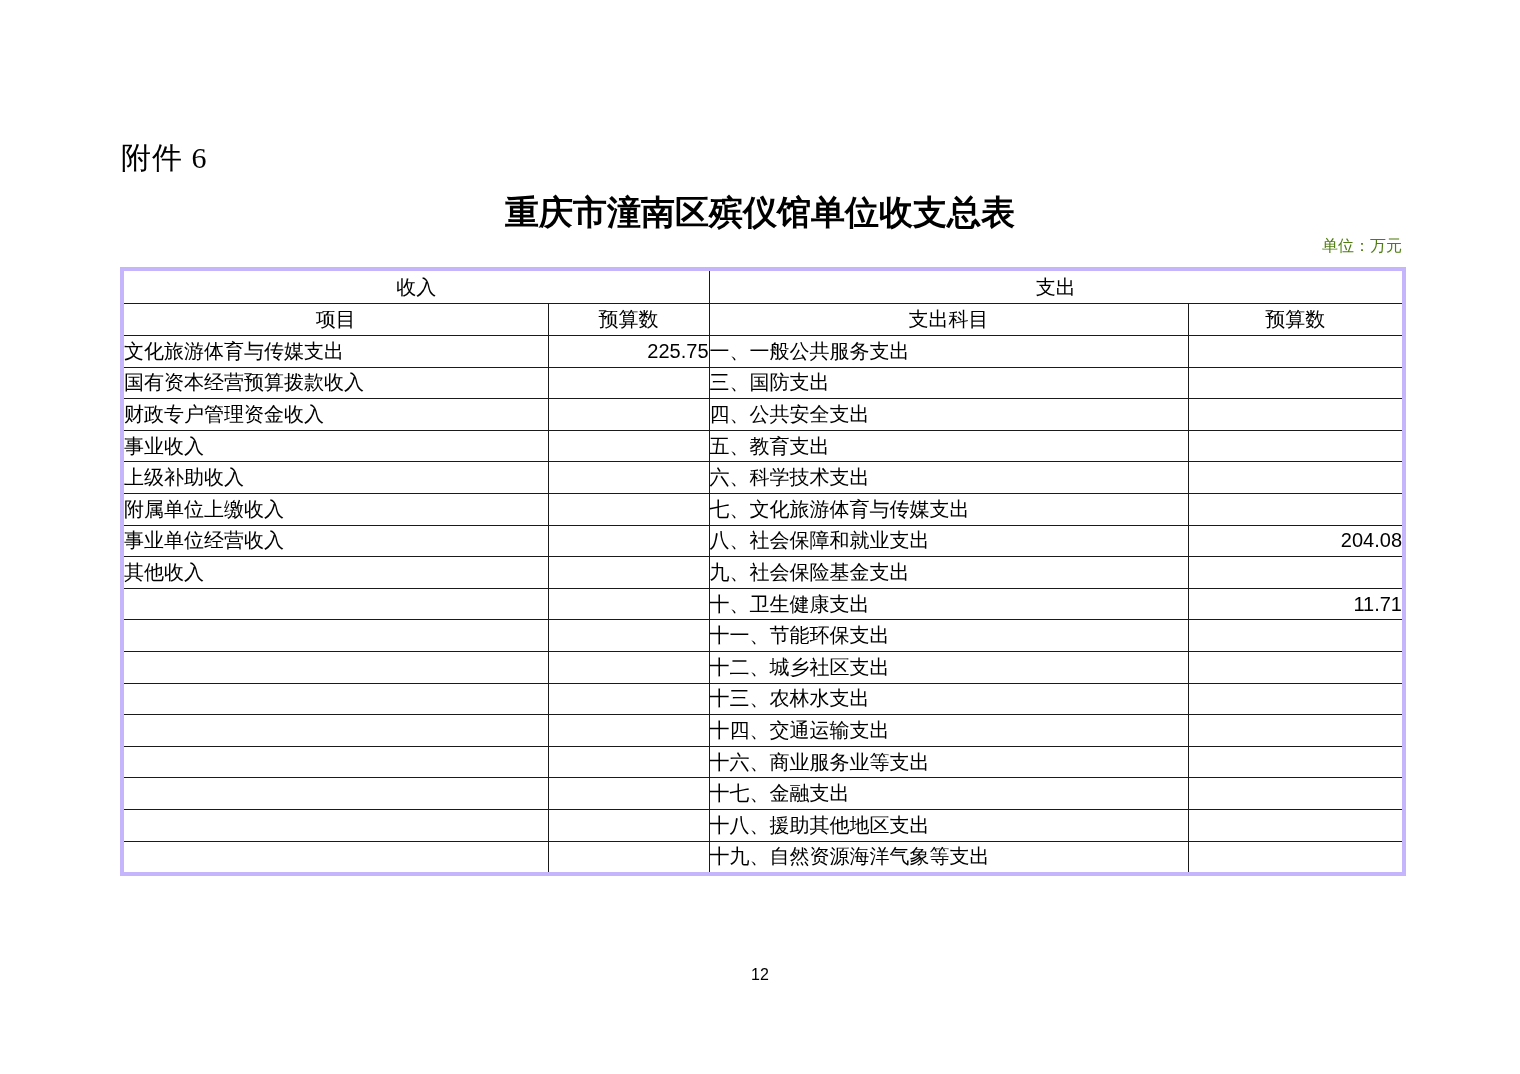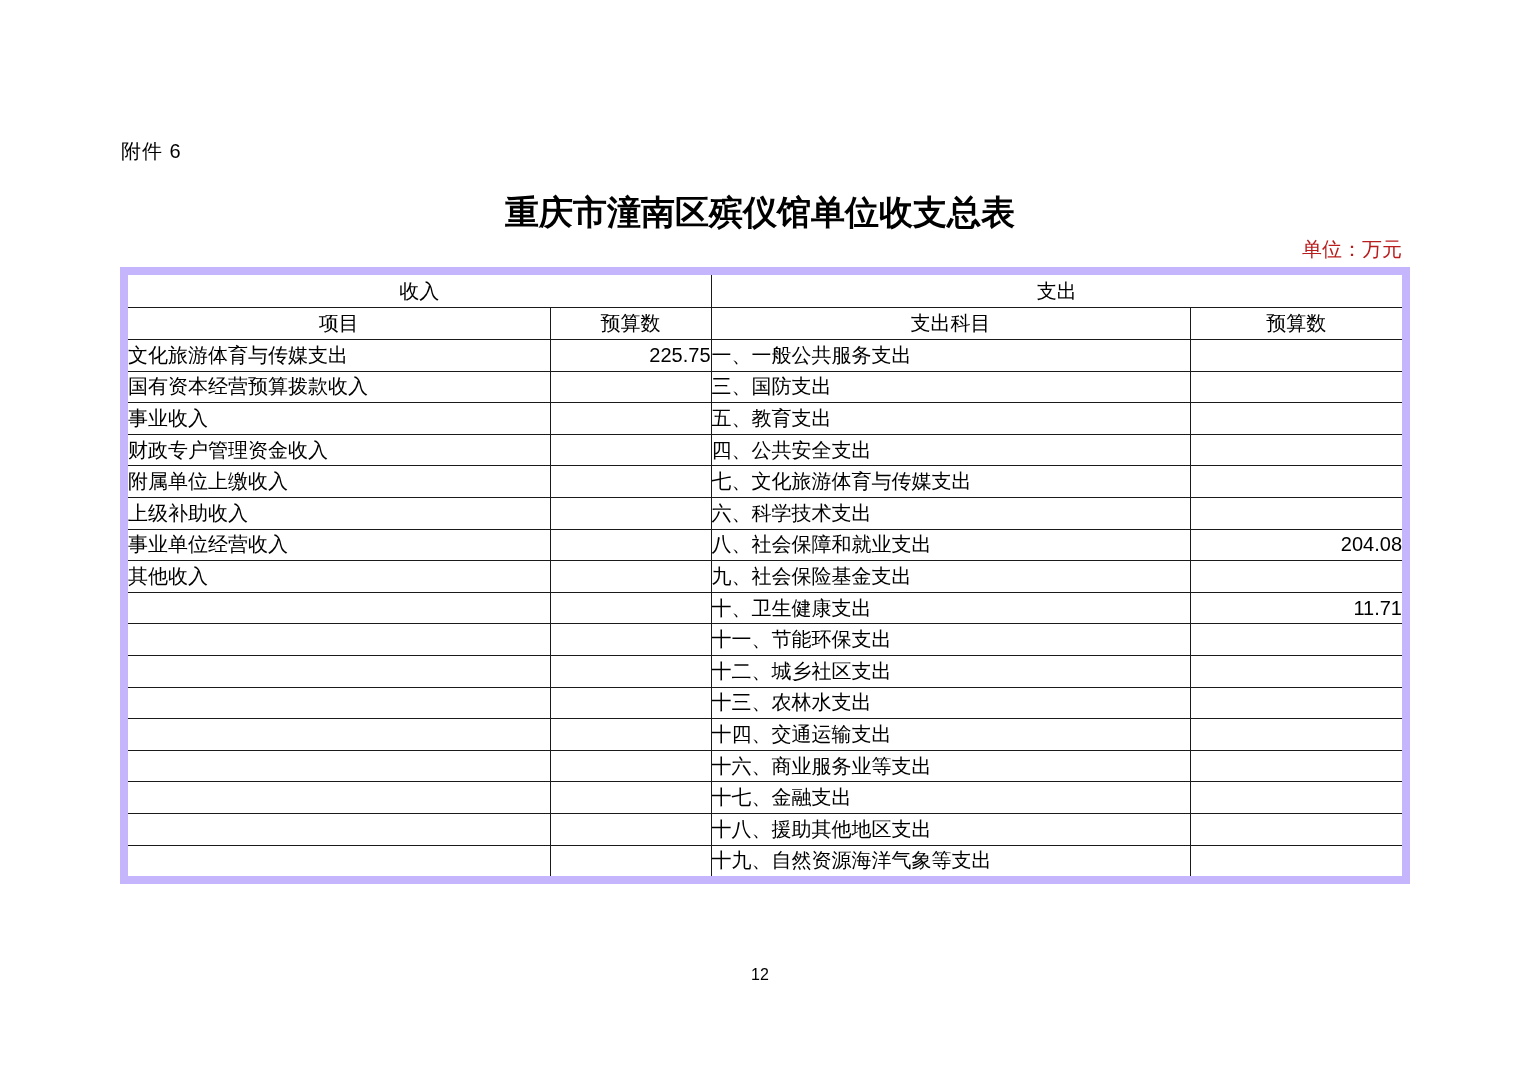--- a/index.html
+++ b/index.html
@@ -13,51 +13,51 @@
     height: 1074px;
     background: #ffffff;
     overflow: hidden;
     font-family: "Liberation Serif", "DejaVu Serif", serif;
     color: #000000;
   }
   .attachment-label {
     position: absolute;
     left: 121px;
     top: 138px;
-    font-family: Liberation Sans, sans-serif;
-    font-size: 20px;
+    font-family: Liberation Serif, serif;
+    font-size: 30px;
     letter-spacing: 1px;
     color: #000000;
   }
   .doc-title {
     position: absolute;
     left: 0;
     top: 190px;
     width: 100%;
     text-align: center;
     font-family: Liberation Sans, sans-serif;
     font-weight: bold;
     font-size: 34px;
     color: #000000;
   }
   .unit-note {
     position: absolute;
     right: 118px;
     top: 236px;
-    font-size: 20px;
-    color: #b91c1c;
+    font-size: 16px;
+    color: #4d7c0f;
   }
   table.budget {
     position: absolute;
     left: 120px;
     top: 267px;
     width: 1282px;
     border-collapse: collapse;
     table-layout: fixed;
-    border: 8px solid #c4b5fd;
+    border: 4px solid #c4b5fd;
   }
   table.budget th,
   table.budget td {
     border: 1px solid #1a1a1a;
     padding: 0;
     font-weight: normal;
     font-size: 20px;
     overflow: hidden;
     white-space: nowrap;
   }
@@ -129,41 +129,41 @@
           <td class="cell-label">一、一般公共服务支出</td>
           <td class="cell-num"></td>
         </tr>
         <tr>
           <td class="cell-label">国有资本经营预算拨款收入</td>
           <td class="cell-num"></td>
           <td class="cell-label">三、国防支出</td>
           <td class="cell-num"></td>
         </tr>
         <tr>
+          <td class="cell-label">财政专户管理资金收入</td>
+          <td class="cell-num"></td>
+          <td class="cell-label">四、公共安全支出</td>
+          <td class="cell-num"></td>
+        </tr>
+        <tr>
           <td class="cell-label">事业收入</td>
           <td class="cell-num"></td>
           <td class="cell-label">五、教育支出</td>
           <td class="cell-num"></td>
         </tr>
         <tr>
-          <td class="cell-label">财政专户管理资金收入</td>
-          <td class="cell-num"></td>
-          <td class="cell-label">四、公共安全支出</td>
+          <td class="cell-label">上级补助收入</td>
+          <td class="cell-num"></td>
+          <td class="cell-label">六、科学技术支出</td>
           <td class="cell-num"></td>
         </tr>
         <tr>
           <td class="cell-label">附属单位上缴收入</td>
           <td class="cell-num"></td>
           <td class="cell-label">七、文化旅游体育与传媒支出</td>
-          <td class="cell-num"></td>
-        </tr>
-        <tr>
-          <td class="cell-label">上级补助收入</td>
-          <td class="cell-num"></td>
-          <td class="cell-label">六、科学技术支出</td>
           <td class="cell-num"></td>
         </tr>
         <tr>
           <td class="cell-label">事业单位经营收入</td>
           <td class="cell-num"></td>
           <td class="cell-label">八、社会保障和就业支出</td>
           <td class="cell-num">204.08</td>
         </tr>
         <tr>
           <td class="cell-label">其他收入</td>

